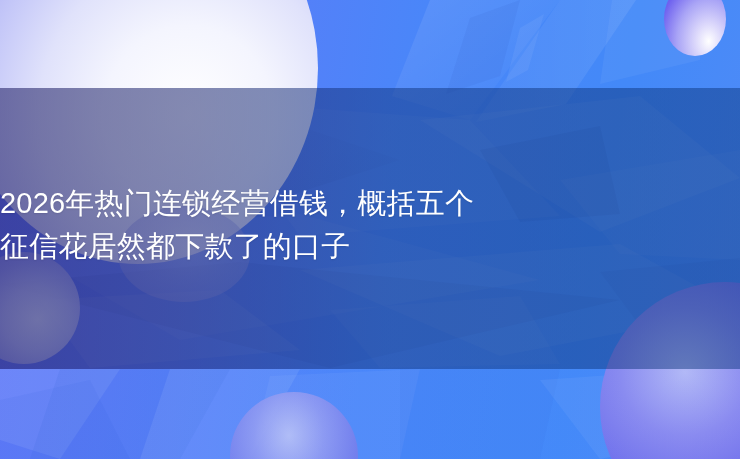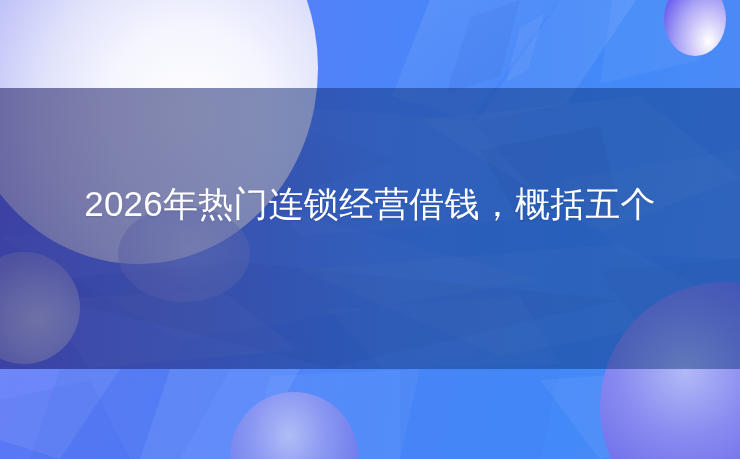--- a/index.html
+++ b/index.html
@@ -127,23 +127,23 @@
         rgba(80,140,255,0.12) 50%,
         rgba(80,140,255,0.06) 100%);
   }
 
   
   .title-block {
     position: absolute;
     left: 0;
     top: 182px;
     width: 740px;
-    text-align: center;
+    text-align: left;
     color: #ffffff;
-    font-size: 35px;
+    font-size: 29px;
     line-height: 43px;
     letter-spacing: 0.2px;
     font-weight: 400;
     text-shadow: 0 1px 2px rgba(0,0,0,0.10);
   }
   .title-line { display: block; white-space: nowrap; }
 
   
   .watermark {
     position: absolute;
@@ -212,16 +212,17 @@
   <div class="sphere-sm-left"></div>
   <div class="sphere-br"></div>
   <div class="sphere-bm"></div>
 
   <div class="band band-top"></div>
   <div class="band band-mid"></div>
   <div class="band band-bot"></div>
 
   <div class="title-block">
     <span class="title-line">2026年热门连锁经营借钱，概括五个</span>
+    <span class="title-line">征信花居然都下款了的口子</span>
   </div>
 
 
 </div>
 
 </body></html>

